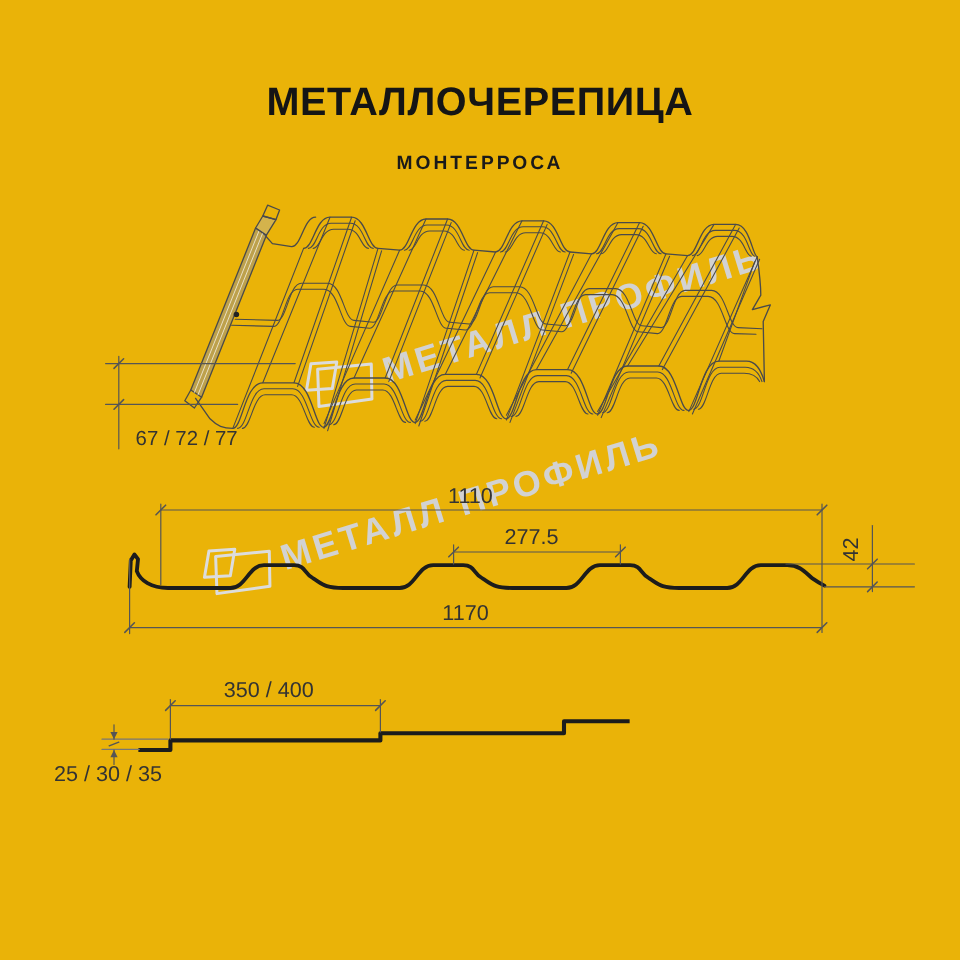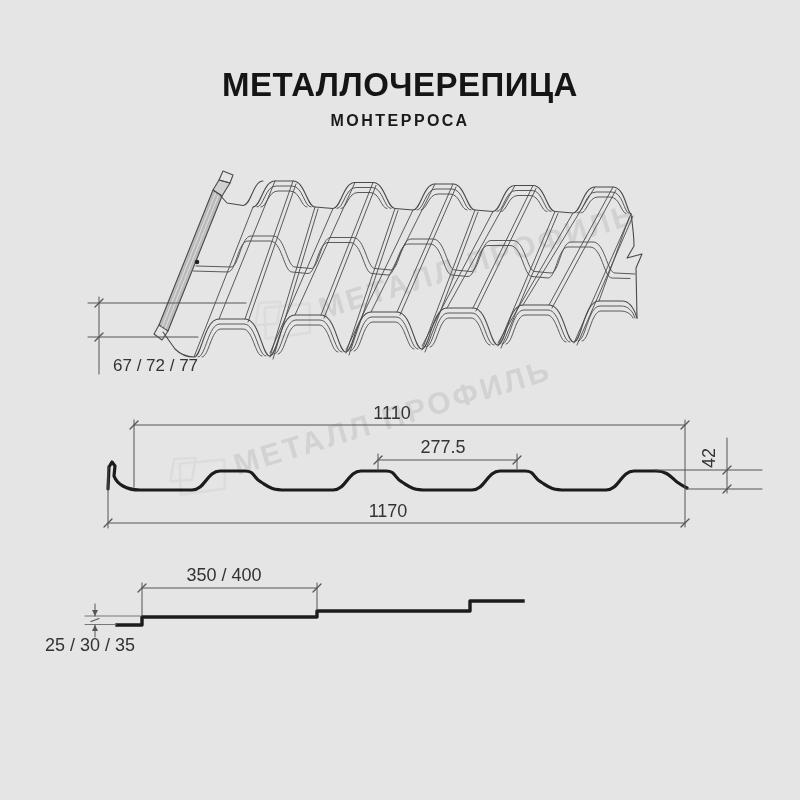--- a/index.html
+++ b/index.html
@@ -1,20 +1,20 @@
 <!DOCTYPE html>
 <html><head>
 <meta charset="utf-8">
 <style>
   html,body{margin:0;padding:0;background:#ffffff;}
-  .page{position:relative;width:800px;height:800px;background:#e5e5e5;overflow:hidden;
+  .page{position:relative;width:800px;height:800px;background:#eab308;overflow:hidden;
         font-family:"Liberation Sans", sans-serif;}
   .hdr{position:absolute;left:0;top:0;width:800px;text-align:center;}
   .title{margin:0;padding-top:66px;font-size:33px;font-weight:800;letter-spacing:.5px;color:#151515;}
-  .subtitle{margin:0;padding-top:8px;font-size:16px;font-weight:600;letter-spacing:2.5px;color:#1a1a1a;}
+  .subtitle{margin:16px;padding-top:8px;font-size:16px;font-weight:600;letter-spacing:2.5px;color:#1a1a1a;}
   svg text{font-family:"Liberation Sans", sans-serif;}
   .dim{font-size:18px;fill:#333;}
   .dim-s{font-size:17px;fill:#333;}
   .wm{font-size:30px;font-weight:700;letter-spacing:3px;}
 </style>
 </head>
 <body>
 
 <div class="page">
 

